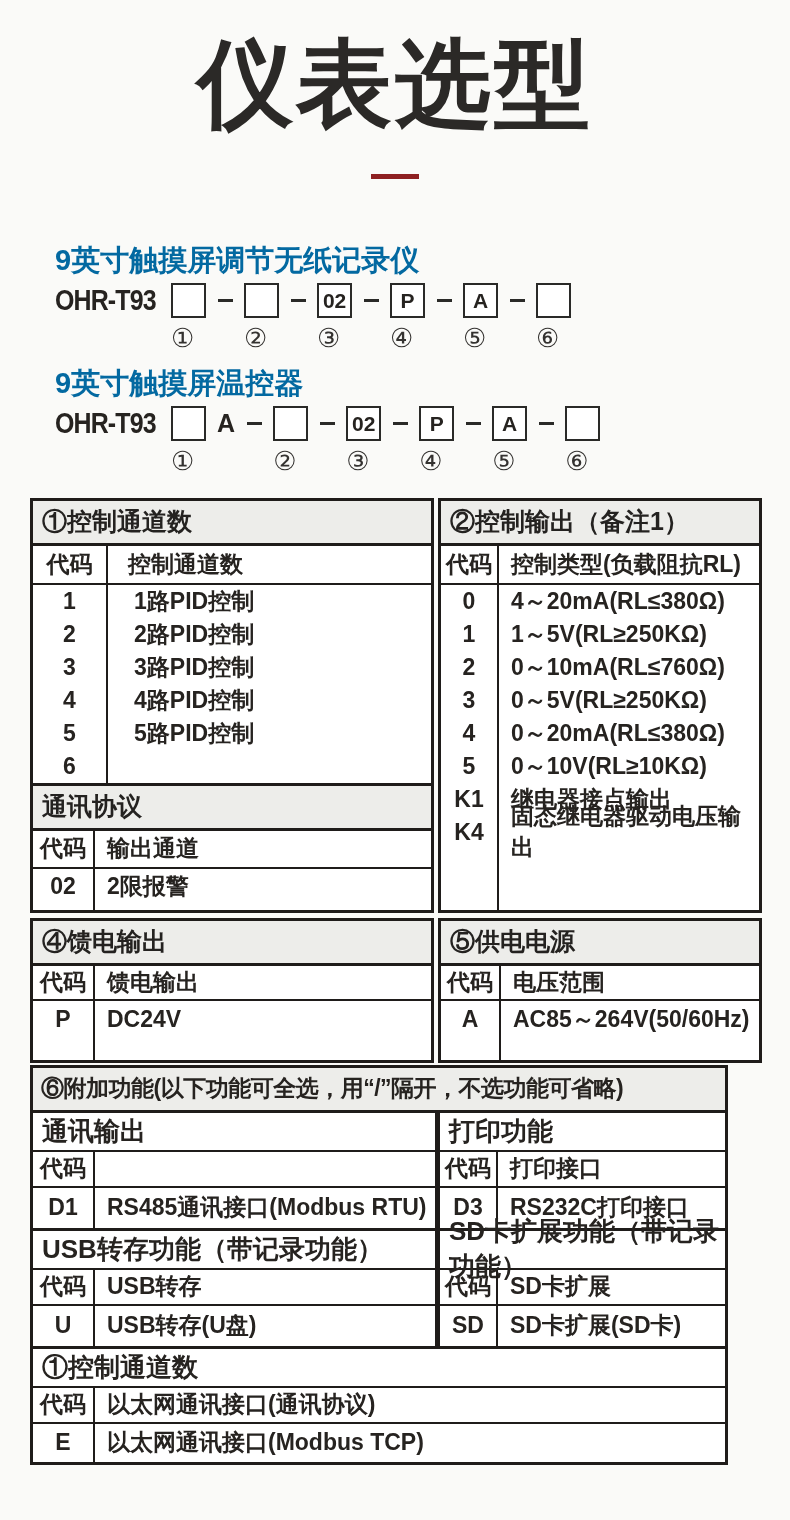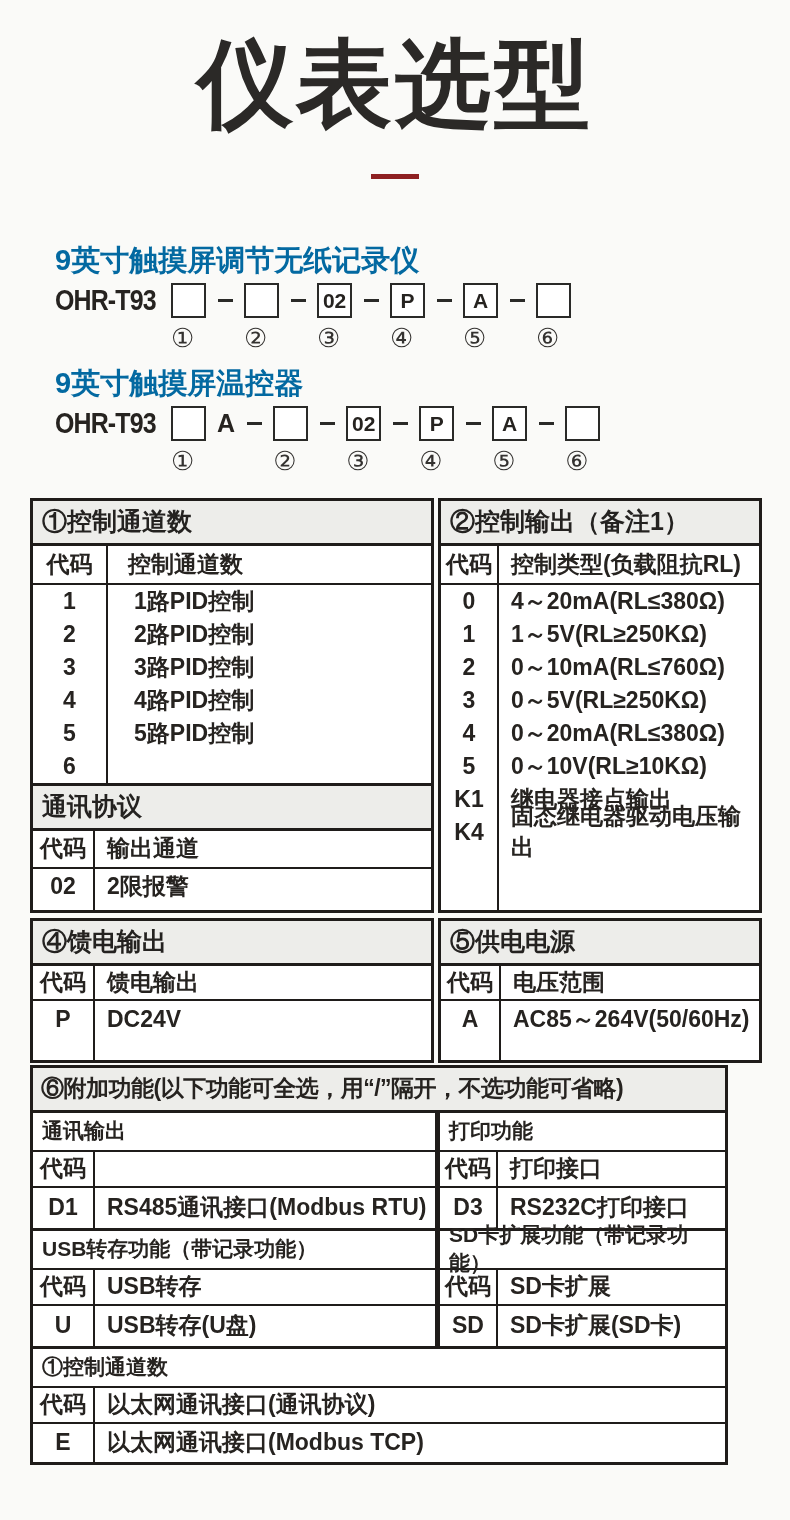--- a/index.html
+++ b/index.html
@@ -87,21 +87,21 @@
     background:#ededea;border-bottom:3px solid #1f1c1a;height:42px;flex:none;
     display:flex;align-items:center;padding-left:8px;
     font-size:23px;font-weight:700;letter-spacing:-0.5px;
   }
   .b3cols{display:flex;flex:none;}
   .b3l{width:402px;border-right:5px solid #1f1c1a;display:flex;flex-direction:column;}
   .b3r{flex:1;display:flex;flex-direction:column;}
   .subhead{
     height:37px;border-bottom:2.5px solid #1f1c1a;flex:none;
     display:flex;align-items:center;padding-left:9px;
-    font-size:21px;font-weight:700;
+    font-size:26px;font-weight:700;
   }
   .bb3{border-bottom:3px solid #1f1c1a;}
   .eth{display:flex;flex-direction:column;flex:1;}
   .eth .row.last{flex:1;border-bottom:none;}
 </style>
 </head>
 <body>
 
 <div class="page">
 

